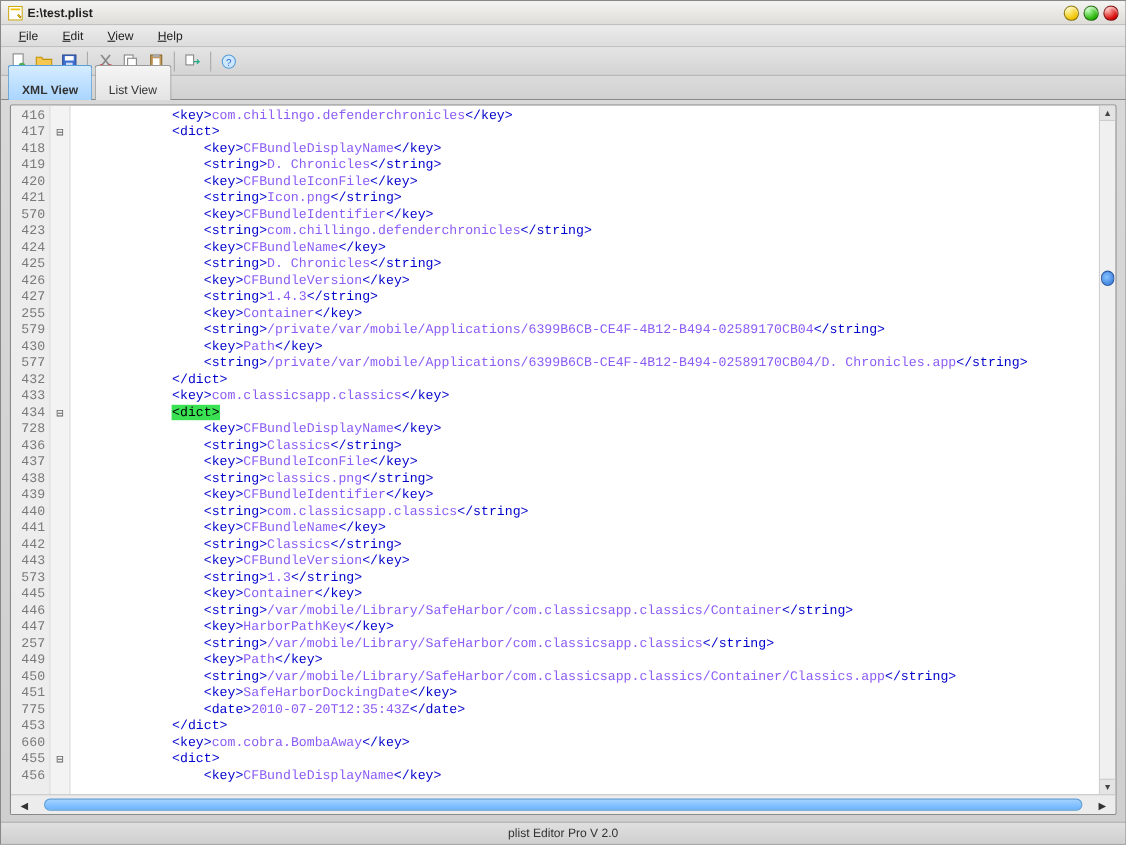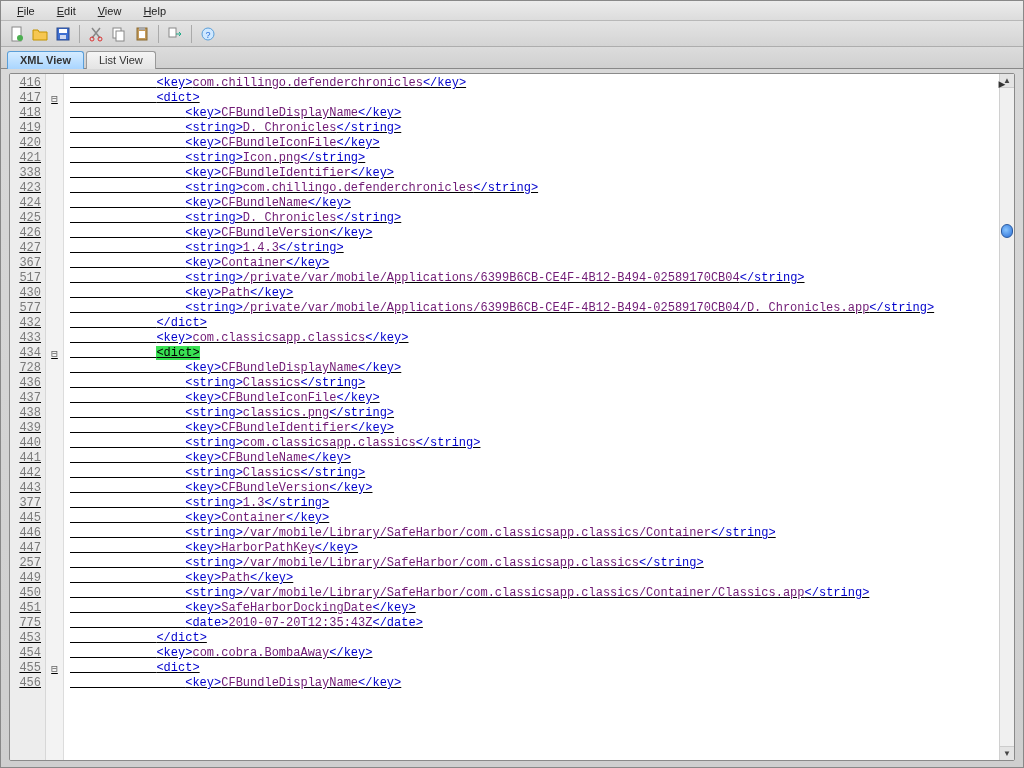--- a/index.html
+++ b/index.html
@@ -38,21 +38,21 @@
   }
   .tbtn { width:20px; height:20px; display:flex;align-items:center;justify-content:center; border-radius:3px;}
   .tbtn svg { width:16px; height:16px; }
   .tsep { width:1px; height:18px; background:#aaa; margin: 0 3px; }
   .tabs {
     height:22px; display:flex; align-items:flex-end; padding: 2px 6px 0 6px;
     background: linear-gradient(#dcdcdc, #d0d0d0);
     border-bottom: 1px solid #888;
   }
   .tab {
-    padding: 2px 12px 3px 12px;
+    padding: 16px 12px 3px 12px;
     border: 1px solid #999;
     border-bottom: none;
     border-radius: 3px 3px 0 0;
     margin-right: 2px;
     background: linear-gradient(#f5f5f5, #e4e4e4);
     color:#333;
     position:relative; top:1px;
   }
   .tab.active {
     background: linear-gradient(#d5ecff, #a9d5ff);
@@ -60,41 +60,41 @@
     font-weight:bold;
   }
   .editor-wrap {
     flex: 1 1 auto;
     padding: 4px 8px 6px 8px;
     display:flex; flex-direction:column;
     background: linear-gradient(#d8d8d8, #cfcfcf);
   }
   .editor-frame {
     flex:1; background:#fff; border:1px solid #8a8a8a; border-radius:2px;
-    display:flex; overflow:hidden;text-decoration:underline;
+    display:flex; flex-direction:column; overflow:hidden;
   }
   .editor-body { flex:1; display:flex; overflow:hidden; position:relative;}
   .gutter {
     width: 36px; background:#ededed; border-right:1px solid #d7d7d7;
     font-family: "Courier New", monospace; font-size: 12px; color:#7a7a7a; text-align:right;
     padding-top:2px;
   }
   .gutter div { height:15px; line-height:15px; padding-right:4px;}
   .foldcol {
     width: 18px; background:#f3f3f3; border-right:1px solid #dcdcdc;
     padding-top:2px;
   }
   .foldcol div { height:15px; display:flex;align-items:center;justify-content:center; color:#666; font-family:monospace;font-size:11px;}
   .code {
     flex:1; font-family: "Courier New", monospace; font-size:12px; line-height:15px;
     color:#000; padding: 2px 0 0 6px; overflow:hidden; white-space:pre;
   }
   .code .row { height:15px; }
   .t-tag   { color:#0000cc; }
-  .t-txt   { color:#701a75; }
+  .t-txt   { color:#8b5cf6; }
   .t-hl    { background:#39e153; color:#000; }
   .vscroll {
     position:absolute; right:0; top:0; bottom:0; width:15px;
     background:#f0f0f0; border-left:1px solid #d0d0d0;
   }
   .vscroll .thumb { position:absolute; left:1px; right:1px; top:150px; height:14px;
     background: radial-gradient(circle at 40% 40%, #87c4ff, #2a6ed6); border-radius:7px; border:1px solid #2a5aa0;}
   .vscroll .arrow { position:absolute; left:0; right:0; height:14px; background:#e4e4e4; display:flex;align-items:center;justify-content:center; font-size:8px; color:#444;}
   .vscroll .arrow.up{ top:0; border-bottom:1px solid #ccc;}
   .vscroll .arrow.dn{ bottom:0; border-top:1px solid #ccc;}
@@ -113,20 +113,35 @@
     height:20px; background: linear-gradient(#e0e0e0, #cfcfcf);
     border-top:1px solid #b0b0b0; display:flex;align-items:center;justify-content:center;
     font-size:11px; color:#333;
   }
 </style>
 </head>
 <body>
 
 <div class="window">
 
+  <div class="titlebar">
+    <span class="tico">
+      <svg viewBox="0 0 16 16">
+          <rect x="1" y="1" width="14" height="14" fill="#fff" stroke="#c9a400"></rect>
+          <path d="M3 3h10v2H3z" fill="#f4c400"></path>
+          <path d="M11 9l3 3-1 1-3-3" fill="#f4c400" stroke="#a08000"></path>
+        </svg>
+    </span>
+    <span class="title">E:\test.plist</span>
+    <div class="win-controls">
+      <div class="wc min"></div>
+      <div class="wc max"></div>
+      <div class="wc close"></div>
+    </div>
+  </div>
 
   <div class="menubar">
     <span class="mitem"><u>F</u><span></span>ile</span>
     <span class="mitem"><u>E</u>dit</span>
     <span class="mitem"><u>V</u>iew</span>
     <span class="mitem"><u>H</u>elp</span>
   </div>
 
   <div class="toolbar">
     <div class="tbtn">
@@ -192,53 +207,53 @@
   <div class="editor-wrap">
     <div class="editor-frame">
       <div class="editor-body">
         <div class="gutter" id="gutter">
             <div>416</div>
             <div>417</div>
             <div>418</div>
             <div>419</div>
             <div>420</div>
             <div>421</div>
-            <div>338</div>
+            <div>570</div>
             <div>423</div>
             <div>424</div>
             <div>425</div>
             <div>426</div>
             <div>427</div>
-            <div>367</div>
-            <div>517</div>
+            <div>255</div>
+            <div>579</div>
             <div>430</div>
             <div>577</div>
             <div>432</div>
             <div>433</div>
             <div>434</div>
             <div>728</div>
             <div>436</div>
             <div>437</div>
             <div>438</div>
             <div>439</div>
             <div>440</div>
             <div>441</div>
             <div>442</div>
             <div>443</div>
-            <div>377</div>
+            <div>573</div>
             <div>445</div>
             <div>446</div>
             <div>447</div>
             <div>257</div>
             <div>449</div>
             <div>450</div>
             <div>451</div>
             <div>775</div>
             <div>453</div>
-            <div>454</div>
+            <div>660</div>
             <div>455</div>
             <div>456</div>
           </div>
         <div class="foldcol" id="foldcol">
             <div></div>
             <div>⊟</div>
             <div></div>
             <div></div>
             <div></div>
             <div></div>
@@ -286,14 +301,17 @@
         </div>
       </div>
       <div class="hscroll">
         <div class="arrow l">◀</div>
         <div class="track"></div>
         <div class="arrow r">▶</div>
       </div>
     </div>
   </div>
 
+  <div class="statusbar">
+    <span>plist Editor Pro V 2.0</span>
+  </div>
 
 </div>
 
 </body></html>

